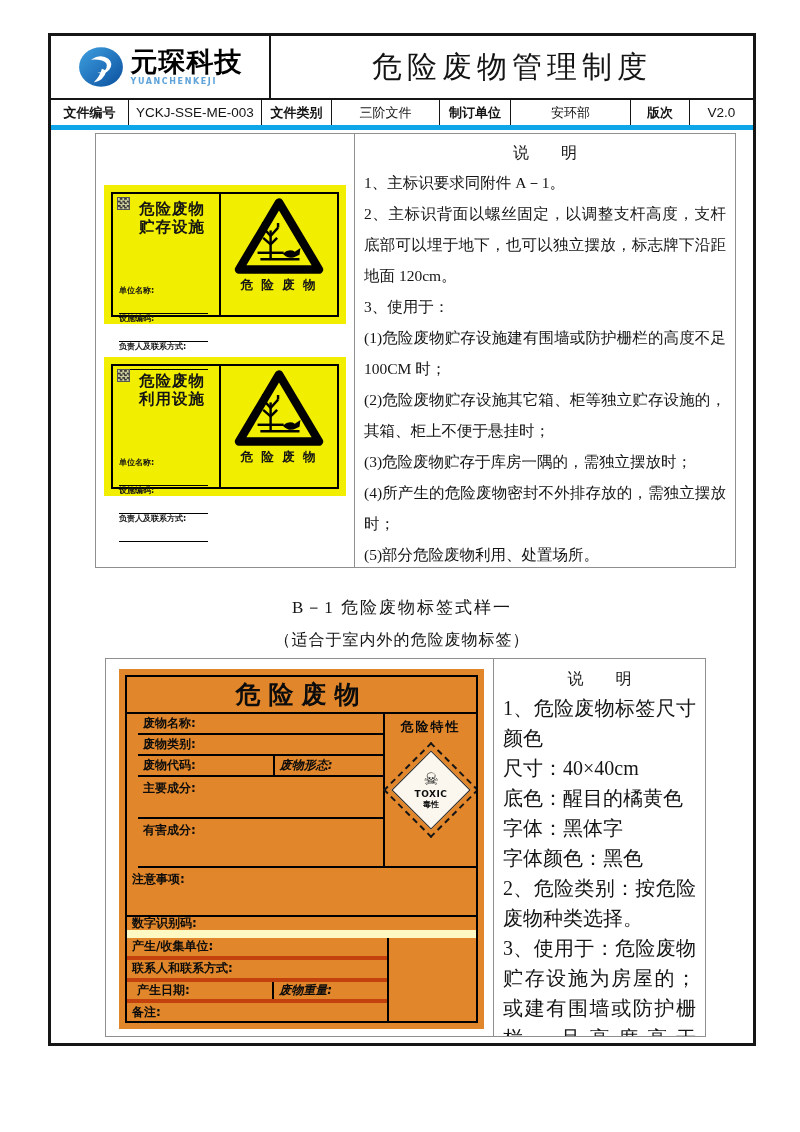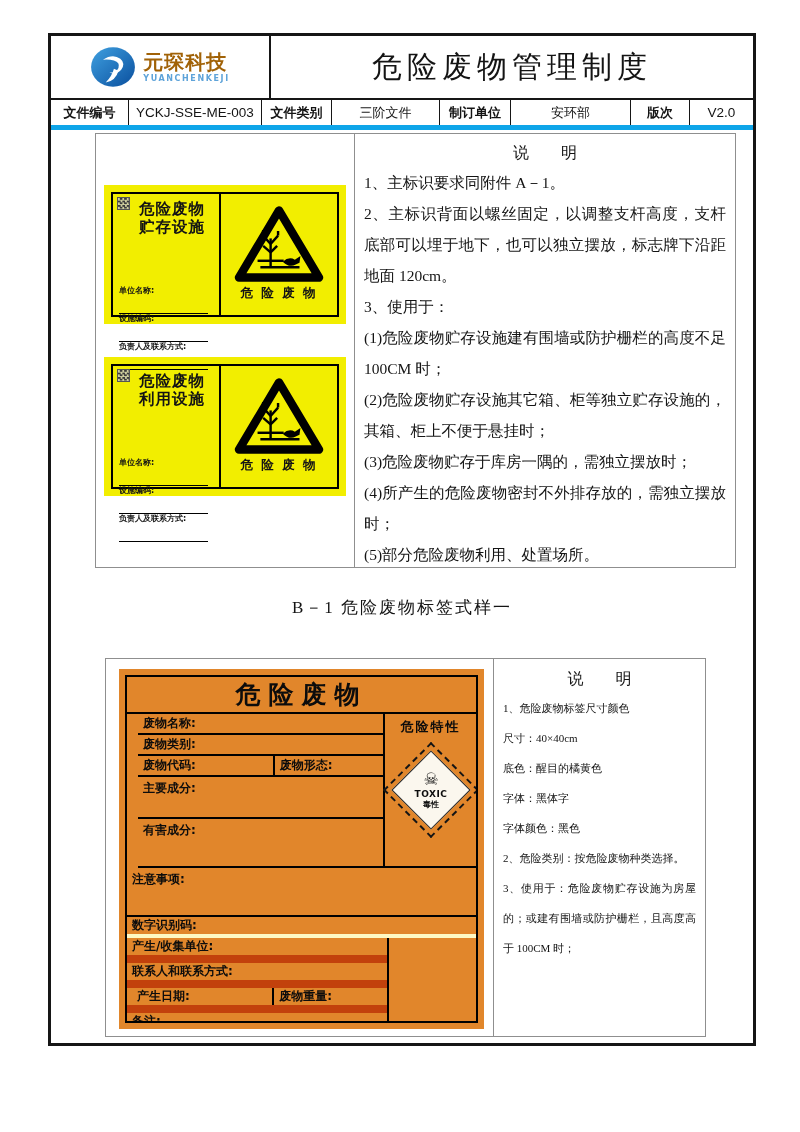--- a/index.html
+++ b/index.html
@@ -6,55 +6,55 @@
   html,body { width:800px; height:1132px; background:#ffffff; }
   body { position:relative; font-family:"Liberation Serif","DejaVu Serif",serif; color:#141414; }
 
   .frame { position:absolute; left:48px; top:33px; width:708px; height:1013px; border:3px solid #161616; background:#fff; }
 
   
   .header-row { display:flex; height:64px; border-bottom:2px solid #161616; }
   .logo-cell { width:220px; border-right:2px solid #161616; display:flex; align-items:center; justify-content:center; gap:7px; }
   .logo-mark svg { width:46px; height:42px; display:block; }
   .logo-text { display:flex; flex-direction:column; line-height:1; }
-  .logo-cn { font-family:"DejaVu Sans","Liberation Sans",sans-serif; font-weight:bold; font-size:20px; color:#a16207; letter-spacing:1px; }
+  .logo-cn { font-family:"DejaVu Sans","Liberation Sans",sans-serif; font-weight:bold; font-size:27px; color:#000000; letter-spacing:1px; }
   .logo-en { font-family:"DejaVu Sans","Liberation Sans",sans-serif; font-weight:bold; font-size:8px; color:#5ea3d9; letter-spacing:1.6px; margin-top:3px; }
   .title-cell { flex:1; display:flex; align-items:center; justify-content:center; font-size:30px; font-weight:normal; letter-spacing:5px; }
 
   
   .meta-row { display:flex; height:30px; border-bottom:5px solid #0ea5e9; align-items:stretch; font-size:13px; }
   .meta-cell { display:flex; align-items:center; justify-content:center; border-right:1.5px solid #161616; overflow:hidden; }
   .meta-cell.last { border-right:none; flex:1; }
   .meta-label { font-weight:bold; }
   .mono { font-family:"Liberation Sans","DejaVu Sans",sans-serif; font-size:13.5px; }
   .w-l1{width:78px} .w-v1{width:133px} .w-l2{width:70px} .w-v2{width:108px}
   .w-l3{width:71px} .w-v3{width:120px} .w-l4{width:59px}
 
   .content { position:relative; height:908px; overflow:hidden; }
 
   
   .table1 { position:absolute; left:44px; top:3px; width:641px; height:435px; border:1.5px solid #8f8f8f; display:flex; background:#fff; }
   .t1-left { width:259px; border-right:1.5px solid #8f8f8f; display:flex; flex-direction:column; align-items:center; padding-top:51px; gap:33px; overflow:hidden; }
   .t1-right { flex:1; padding:4px 9px 0 9px; overflow:hidden; }
   .notes-title { text-align:center; font-size:16px; line-height:29px; }
   .notes1 p { font-size:15.5px; line-height:31px; text-align:justify; }
-  .notes2 p { font-size:11px; line-height:30px; text-align:justify; }
+  .notes2 p { font-size:20px; line-height:30px; text-align:justify; }
 
   
   .sign { width:242px; height:139px; background:#f2ee00; padding:7px; flex:none; }
   .sign-inner { width:100%; height:100%; border:2px solid #000; display:flex; }
   .sign-left { width:106px; position:relative; padding:3px 5px 0 5px; }
   .qr { position:absolute; top:3px; left:4px; width:13px; height:13px; border:0.5px solid #555;
         background:repeating-conic-gradient(#3a3a3a 0% 25%, #cfcf9e 0% 50%); background-size:4.4px 4.4px; }
   .sign-title { margin:3px 0 0 12px; text-align:center; font-family:"DejaVu Sans","Liberation Sans",sans-serif; font-weight:bold; font-size:15.5px; line-height:18px; letter-spacing:1px; }
   .sign-fields { position:absolute; top:46px; left:6px; right:7px;margin-top:46px; }
   .sign-field { height:28px; display:flex; flex-direction:column; justify-content:space-between; }
   .sign-field-label { font-family:"DejaVu Sans","Liberation Sans",sans-serif; font-weight:bold; font-size:8px; line-height:9px; white-space:nowrap; }
   .sign-underline { height:0; border-bottom:1.5px solid #000; width:96%; }
-  .sign-right { flex:1; border-left:2px solid #000; display:flex; flex-direction:column; align-items:center; padding-top:9px; }
+  .sign-right { flex:1; border-left:2px solid #000; display:flex; flex-direction:column; align-items:center; padding-top:1px; }
   .tri-svg { width:94px; height:82px; display:block; }
   .sign-caption { font-family:"DejaVu Sans","Liberation Sans",sans-serif; font-weight:bold; font-size:12.5px; letter-spacing:2px; white-space:nowrap; }
 
   
   .heading1 { position:absolute; top:466px; left:0; width:100%; text-align:center; font-size:17px; letter-spacing:2px; }
   .heading2 { position:absolute; top:500px; left:0; width:100%; text-align:center; font-size:16px; letter-spacing:1px; }
 
   
   .table2 { position:absolute; left:54px; top:528px; width:601px; height:379px; border:1.5px solid #8f8f8f; display:flex; background:#fff; }
   .t2-left { width:388px; border-right:1.5px solid #8f8f8f; padding:10px 9px 7px 13px; overflow:hidden; }
@@ -66,34 +66,34 @@
               font-family:"DejaVu Sans","Liberation Sans",sans-serif; font-weight:bold; color:#0c0c0c; }
   .hw-title { height:37px; border-bottom:2px solid #000; display:flex; align-items:center; justify-content:center; font-size:25px; letter-spacing:8px; flex:none; }
   .hw-main { display:flex; border-bottom:2px solid #000; flex:none;margin-left:11px; }
   .hw-fields { width:245px; }
   .hw-row { height:21px; border-bottom:2px solid #000; display:flex; align-items:center; padding-left:5px; font-size:12px; }
   .hw-row.no-border { border-bottom:none; }
   .hw-row.tall-a { height:42px; align-items:flex-start; padding-top:3px; }
   .hw-row.tall-b { height:47px; align-items:flex-start; padding-top:3px; }
   .hw-split { padding-left:0; }
   .hw-split .cell-a { width:55%; height:100%; display:flex; align-items:center; padding-left:5px; }
-  .hw-split .cell-b { width:45%; height:100%; display:flex; align-items:center; padding-left:5px; border-left:2px solid #000; }
+  .hw-split .cell-b { width:45%; height:100%; display:flex; align-items:center; padding-left:5px; border-left:2px solid #000;font-style:italic; }
   .hw-hazard { flex:1; border-left:2px solid #000; display:flex; flex-direction:column; align-items:center; padding-top:4px; }
   .hw-hazard-title { font-size:13px; letter-spacing:2px; }
   .diamond { position:relative; width:56px; height:56px; background:#fbf7ee; border:1.5px solid #222;
              outline:2px dashed #151515; outline-offset:4px; transform:rotate(45deg); margin-top:26px; }
   .diamond-content { position:absolute; inset:0; transform:rotate(-45deg); display:flex; flex-direction:column; align-items:center; justify-content:center; line-height:1; }
   .skull { font-size:17px; }
   .toxic-en { font-size:9px; margin-top:2px; letter-spacing:0.5px; }
   .toxic-cn { font-size:8px; margin-top:2px; }
   .hw-note-row { height:49px; border-bottom:2px solid #000; padding:3px 0 0 5px; font-size:12px; flex:none; }
-  .hw-digital-row { height:21px; border-bottom:4px solid #fef9c3; display:flex; align-items:center; padding-left:5px; font-size:12px; flex:none; }
+  .hw-digital-row { height:21px; border-bottom:8px solid #fef9c3; display:flex; align-items:center; padding-left:5px; font-size:12px; flex:none; }
   .hw-bottom { flex:1; display:flex; }
   .hw-bottom-left { width:262px; border-right:2px solid #000; display:flex; flex-direction:column; }
-  .hw-brow { flex:1; border-bottom:8px solid #c2410c; display:flex; align-items:center; padding-left:5px; font-size:12px; }
+  .hw-brow { flex:1; border-bottom:4px solid #c2410c; display:flex; align-items:center; padding-left:5px; font-size:12px; }
   .hw-brow.no-border { border-bottom:none; }
   .hw-bottom-right { flex:1; }
 </style>
 </head>
 <body>
 
 <div class="frame">
 
   <div class="header-row">
     <div class="logo-cell">
@@ -226,20 +226,21 @@
         <p>3、使用于：</p>
         <p>(1)危险废物贮存设施建有围墙或防护栅栏的高度不足 100CM 时；</p>
         <p>(2)危险废物贮存设施其它箱、柜等独立贮存设施的，其箱、柜上不便于悬挂时；</p>
         <p>(3)危险废物贮存于库房一隅的，需独立摆放时；</p>
         <p>(4)所产生的危险废物密封不外排存放的，需独立摆放时；</p>
         <p>(5)部分危险废物利用、处置场所。</p>
       </div>
     </div>
 
     <div class="heading1">B－1 危险废物标签式样一</div>
+    <div class="heading2">（适合于室内外的危险废物标签）</div>
 
     <div class="table2">
       <div class="t2-left">
         <div class="hw-label">
           <div class="hw-inner">
             <div class="hw-title">危险废物</div>
             <div class="hw-main">
               <div class="hw-fields">
                 <div class="hw-row">废物名称:</div>
                 <div class="hw-row">废物类别:</div>

